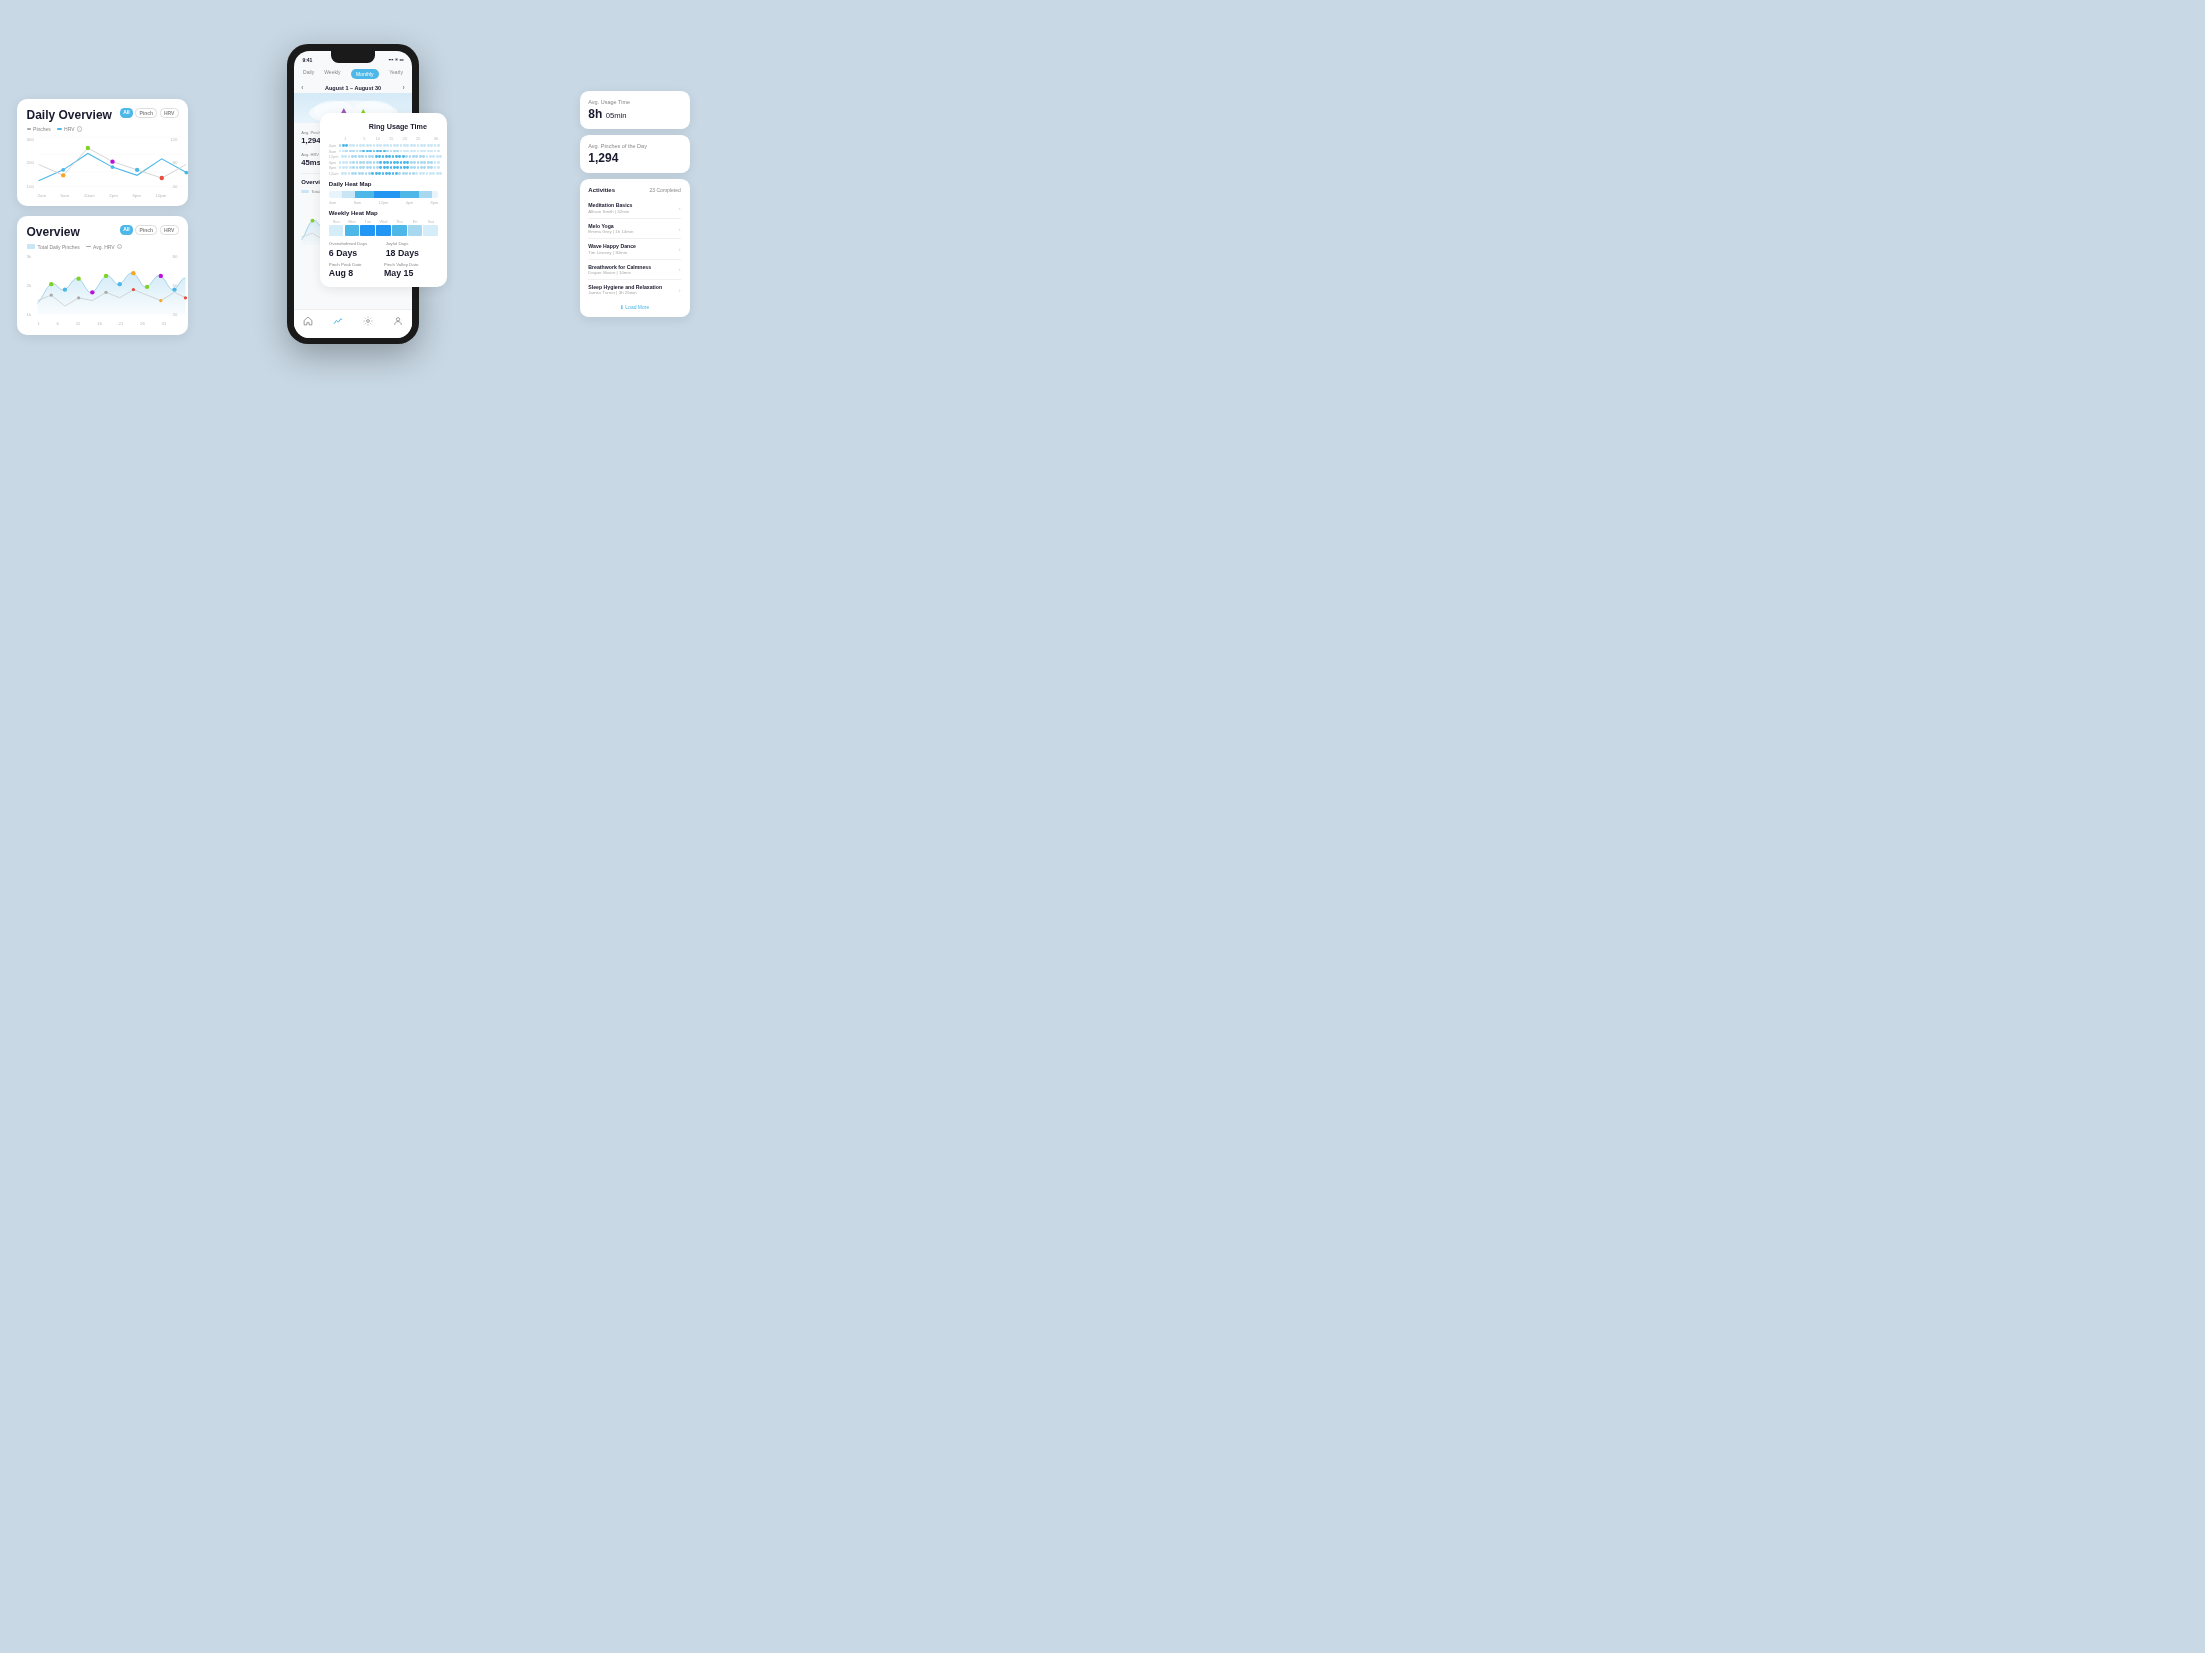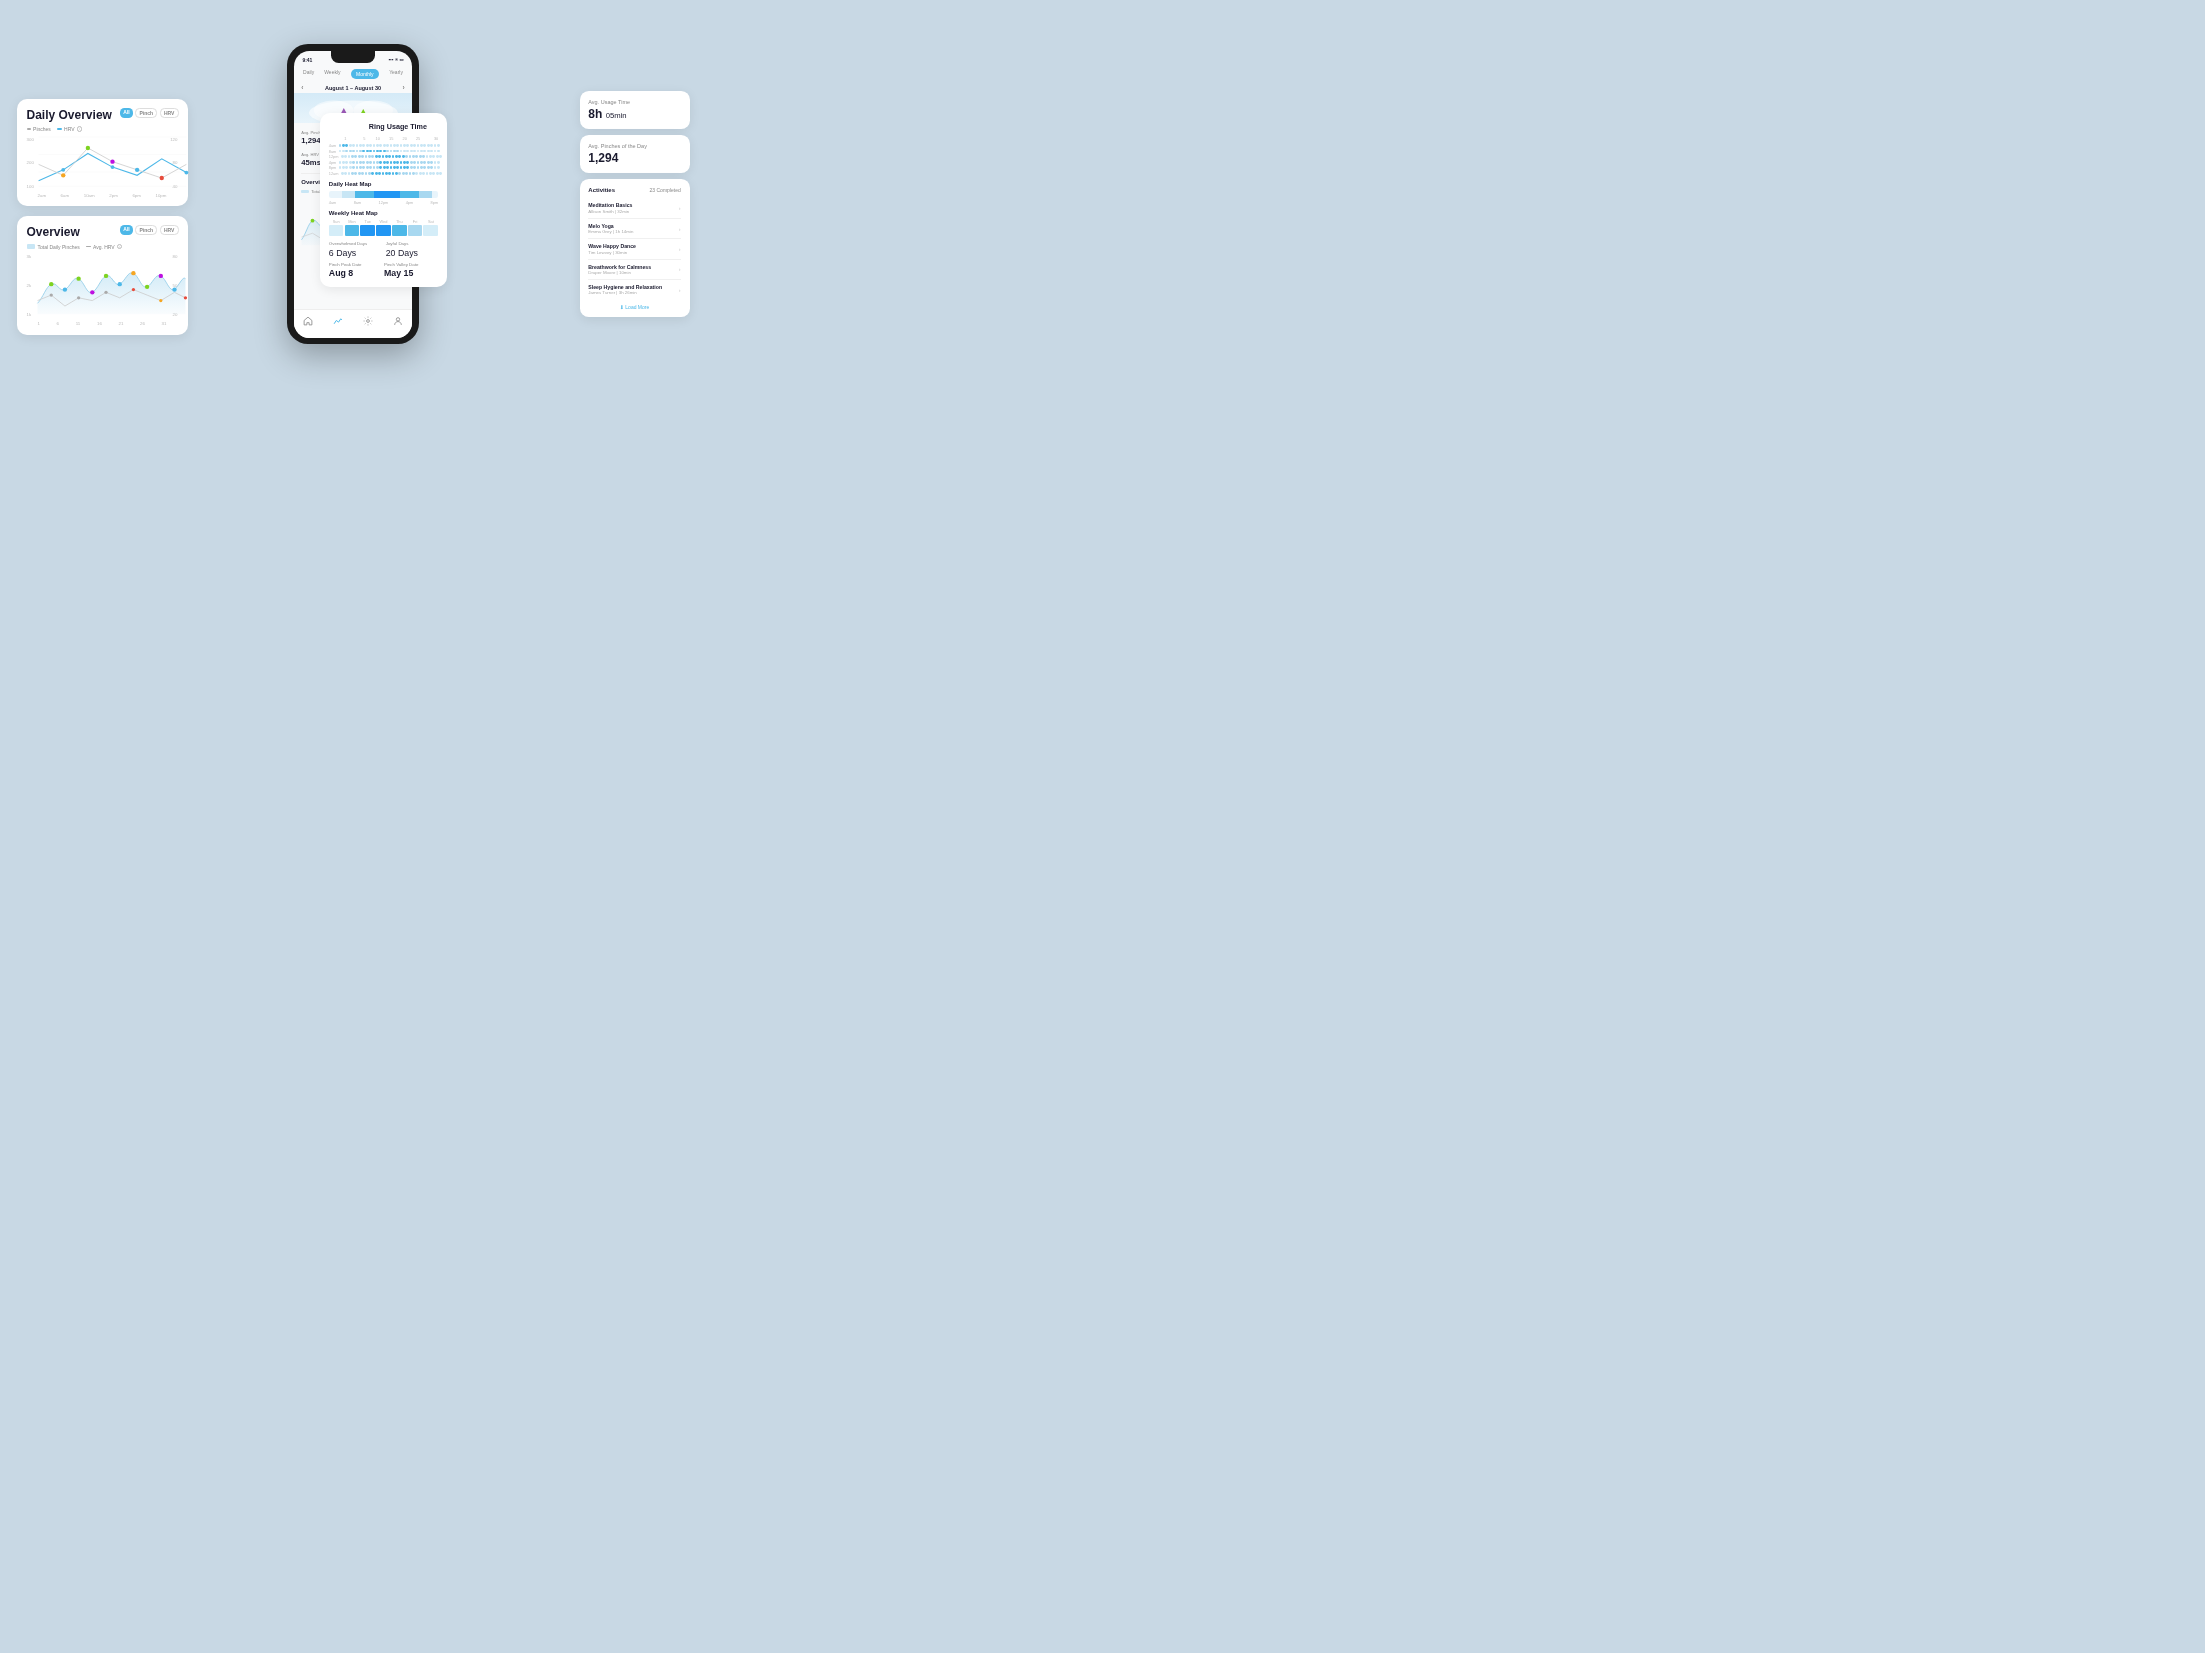--- a/index.html
+++ b/index.html
@@ -447,21 +447,21 @@
     .overwhelm-item {}
 
     .overwhelm-label {
       font-size: 4.4px;
       color: #888;
       margin-bottom: 1.1px;
     }
 
     .overwhelm-value {
       font-size: 8.8px;
-      font-weight: 400;
+      font-weight: 700;
       color: #1a1a2e;
     }
 
     .peak-section {
       display: grid;
       grid-template-columns: 1fr 1fr;
       gap: 1px;
       margin-top: 4.4px;
     }
 
@@ -1152,21 +1152,21 @@
     </div>
   </div>
 
   <div class="overwhelm-section">
     <div class="overwhelm-item">
       <div class="overwhelm-label">Overwhelmed Days</div>
       <div class="overwhelm-value">6 Days</div>
     </div>
     <div class="overwhelm-item">
       <div class="overwhelm-label">Joyful Days</div>
-      <div class="overwhelm-value">20 Days</div>
+      <div class="overwhelm-value">18 Days</div>
     </div>
   </div>
 
   <div class="peak-section">
     <div class="peak-item">
       <div class="peak-label">Pinch Peak Date</div>
       <div class="peak-value">Aug 8</div>
     </div>
     <div class="peak-item">
       <div class="peak-label">Pinch Valley Date</div>

